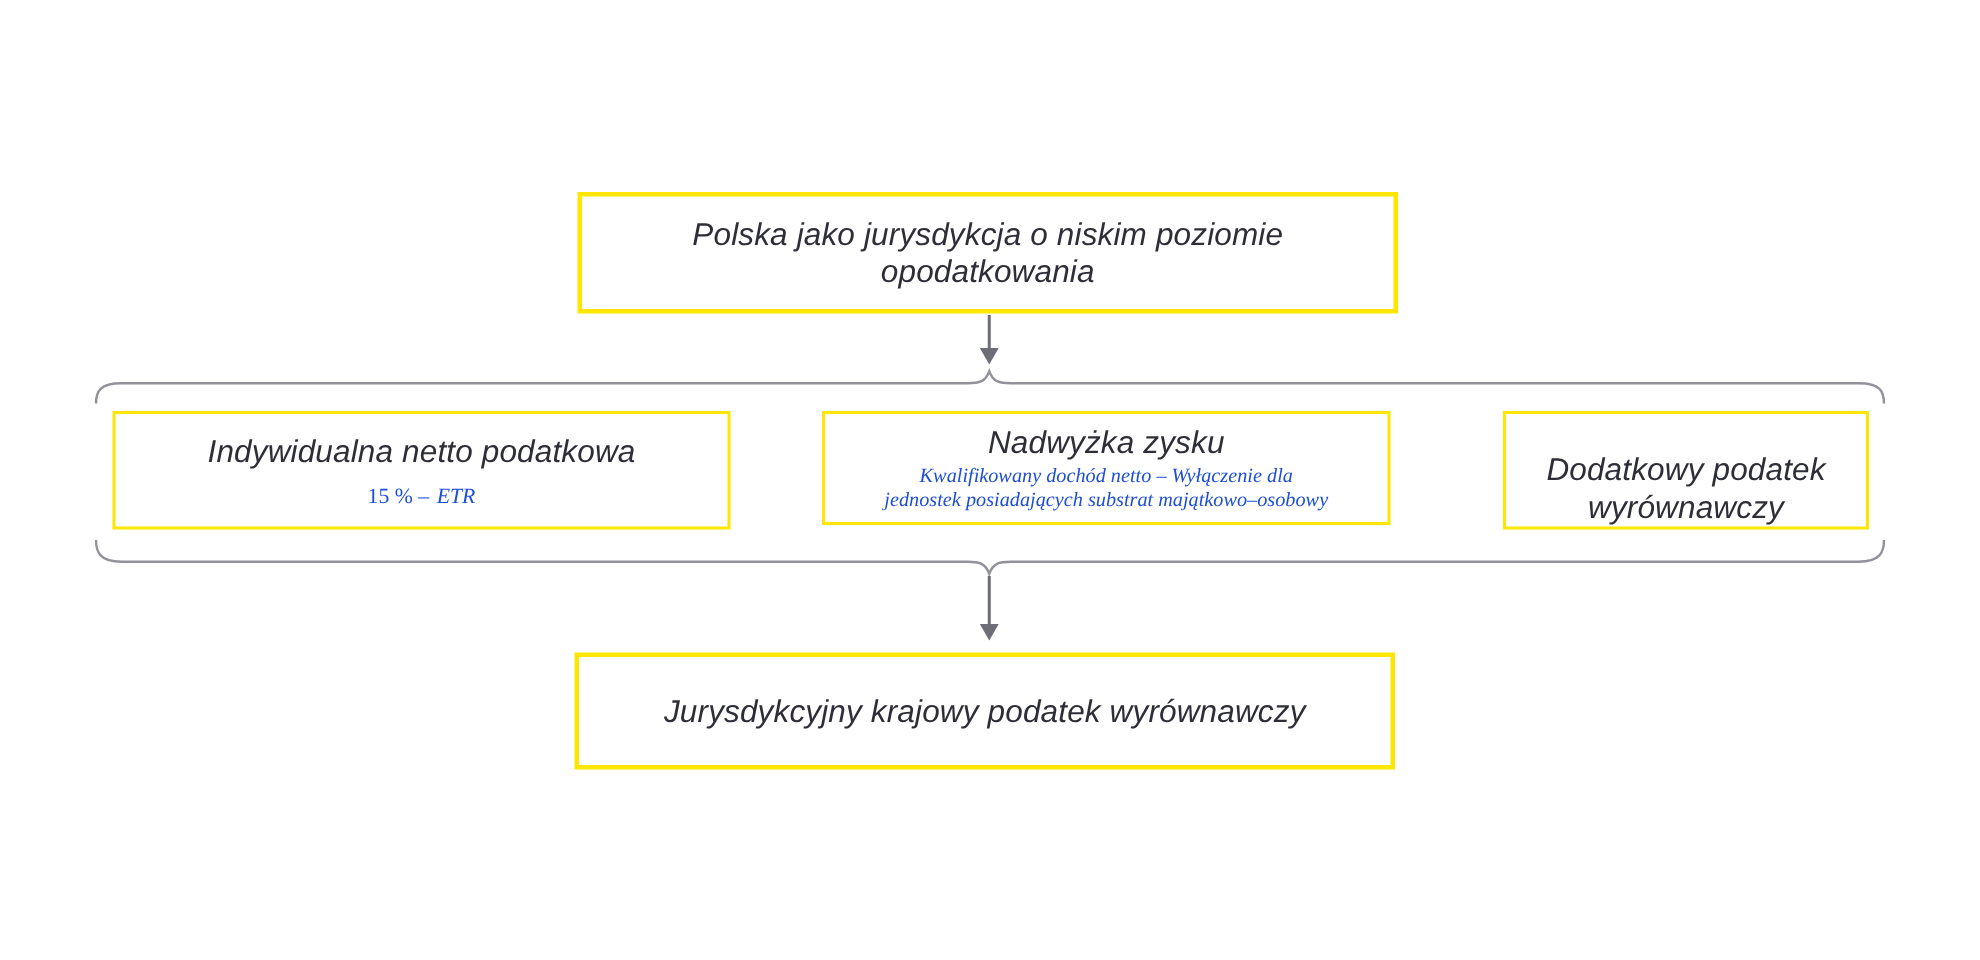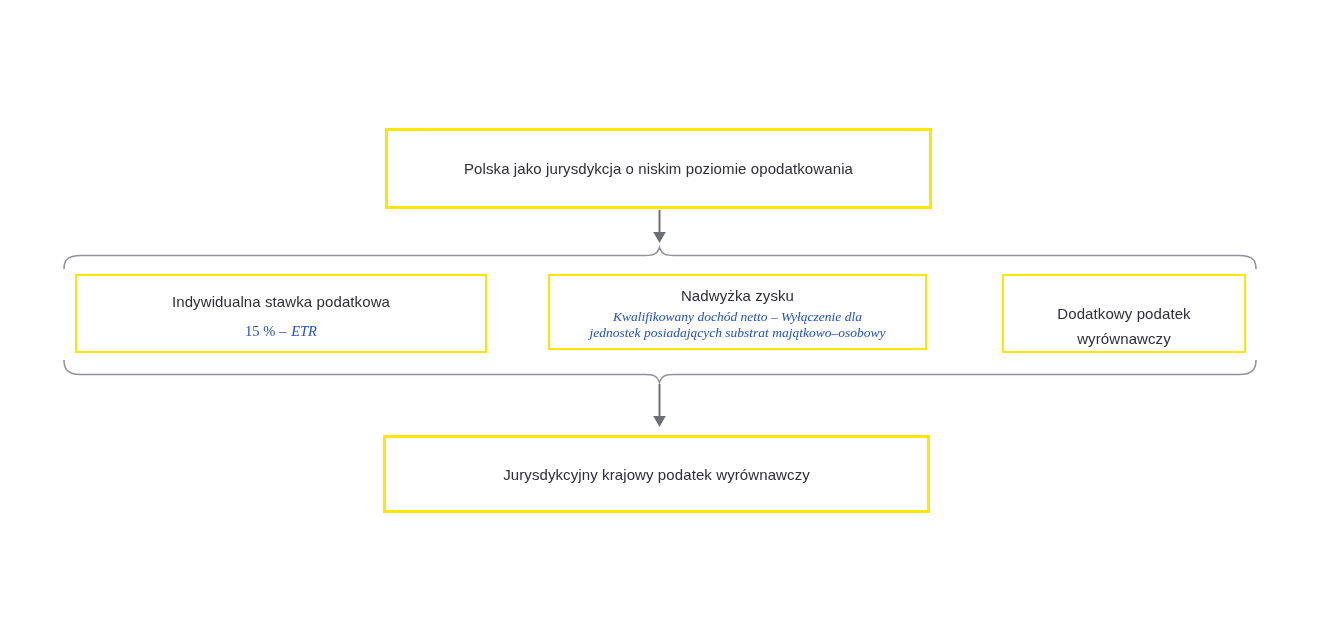--- a/index.html
+++ b/index.html
@@ -56,24 +56,25 @@
     border-width: 2.5px;
     padding: 0 18px;
     justify-content: flex-end;
   }
   .node-bottom {
     left: 383px; top: 435px;
     width: 547px; height: 78px;
     padding: 12px 30px;
   }
   .node-title {
-    font-size: 15px;
+    font-size: 21px;
     line-height: 25px;
     font-weight: 400;
     letter-spacing: 0.1px;
+    font-style: italic;
   }
   .node-subtitle-etr {
     margin-top: 9px;
     font-family: "Liberation Serif", serif;
     font-size: 14.5px;
     line-height: 16px;
     color: #1d4ed8;
   }
   .etr-term {
     font-style: italic;
@@ -114,21 +115,21 @@
       <line x1="659.5" y1="384" x2="659.5" y2="417" stroke-width="2" stroke="#6E6E78"></line>
       <polygon points="653.2,416 665.8,416 659.5,427" fill="#6E6E78"></polygon>
     </g>
   </svg>
 
   <div class="node node-top">
     <div class="node-title">Polska jako jurysdykcja o niskim poziomie opodatkowania</div>
   </div>
 
   <div class="node node-stawka">
-    <div class="node-title">Indywidualna stawka podatkowa</div>
+    <div class="node-title">Indywidualna netto podatkowa</div>
     <div class="node-subtitle-etr">
       <span>15 % –</span><span class="etr-term">ETR</span>
     </div>
   </div>
 
   <div class="node node-nadwyzka">
     <div class="node-title">Nadwyżka zysku</div>
     <div class="node-subtitle-serif">Kwalifikowany dochód netto – Wyłączenie dla</div>
     <div class="node-subtitle-serif" style="margin-top:0;text-align:center;">jednostek posiadających substrat majątkowo–osobowy</div>
   </div>

